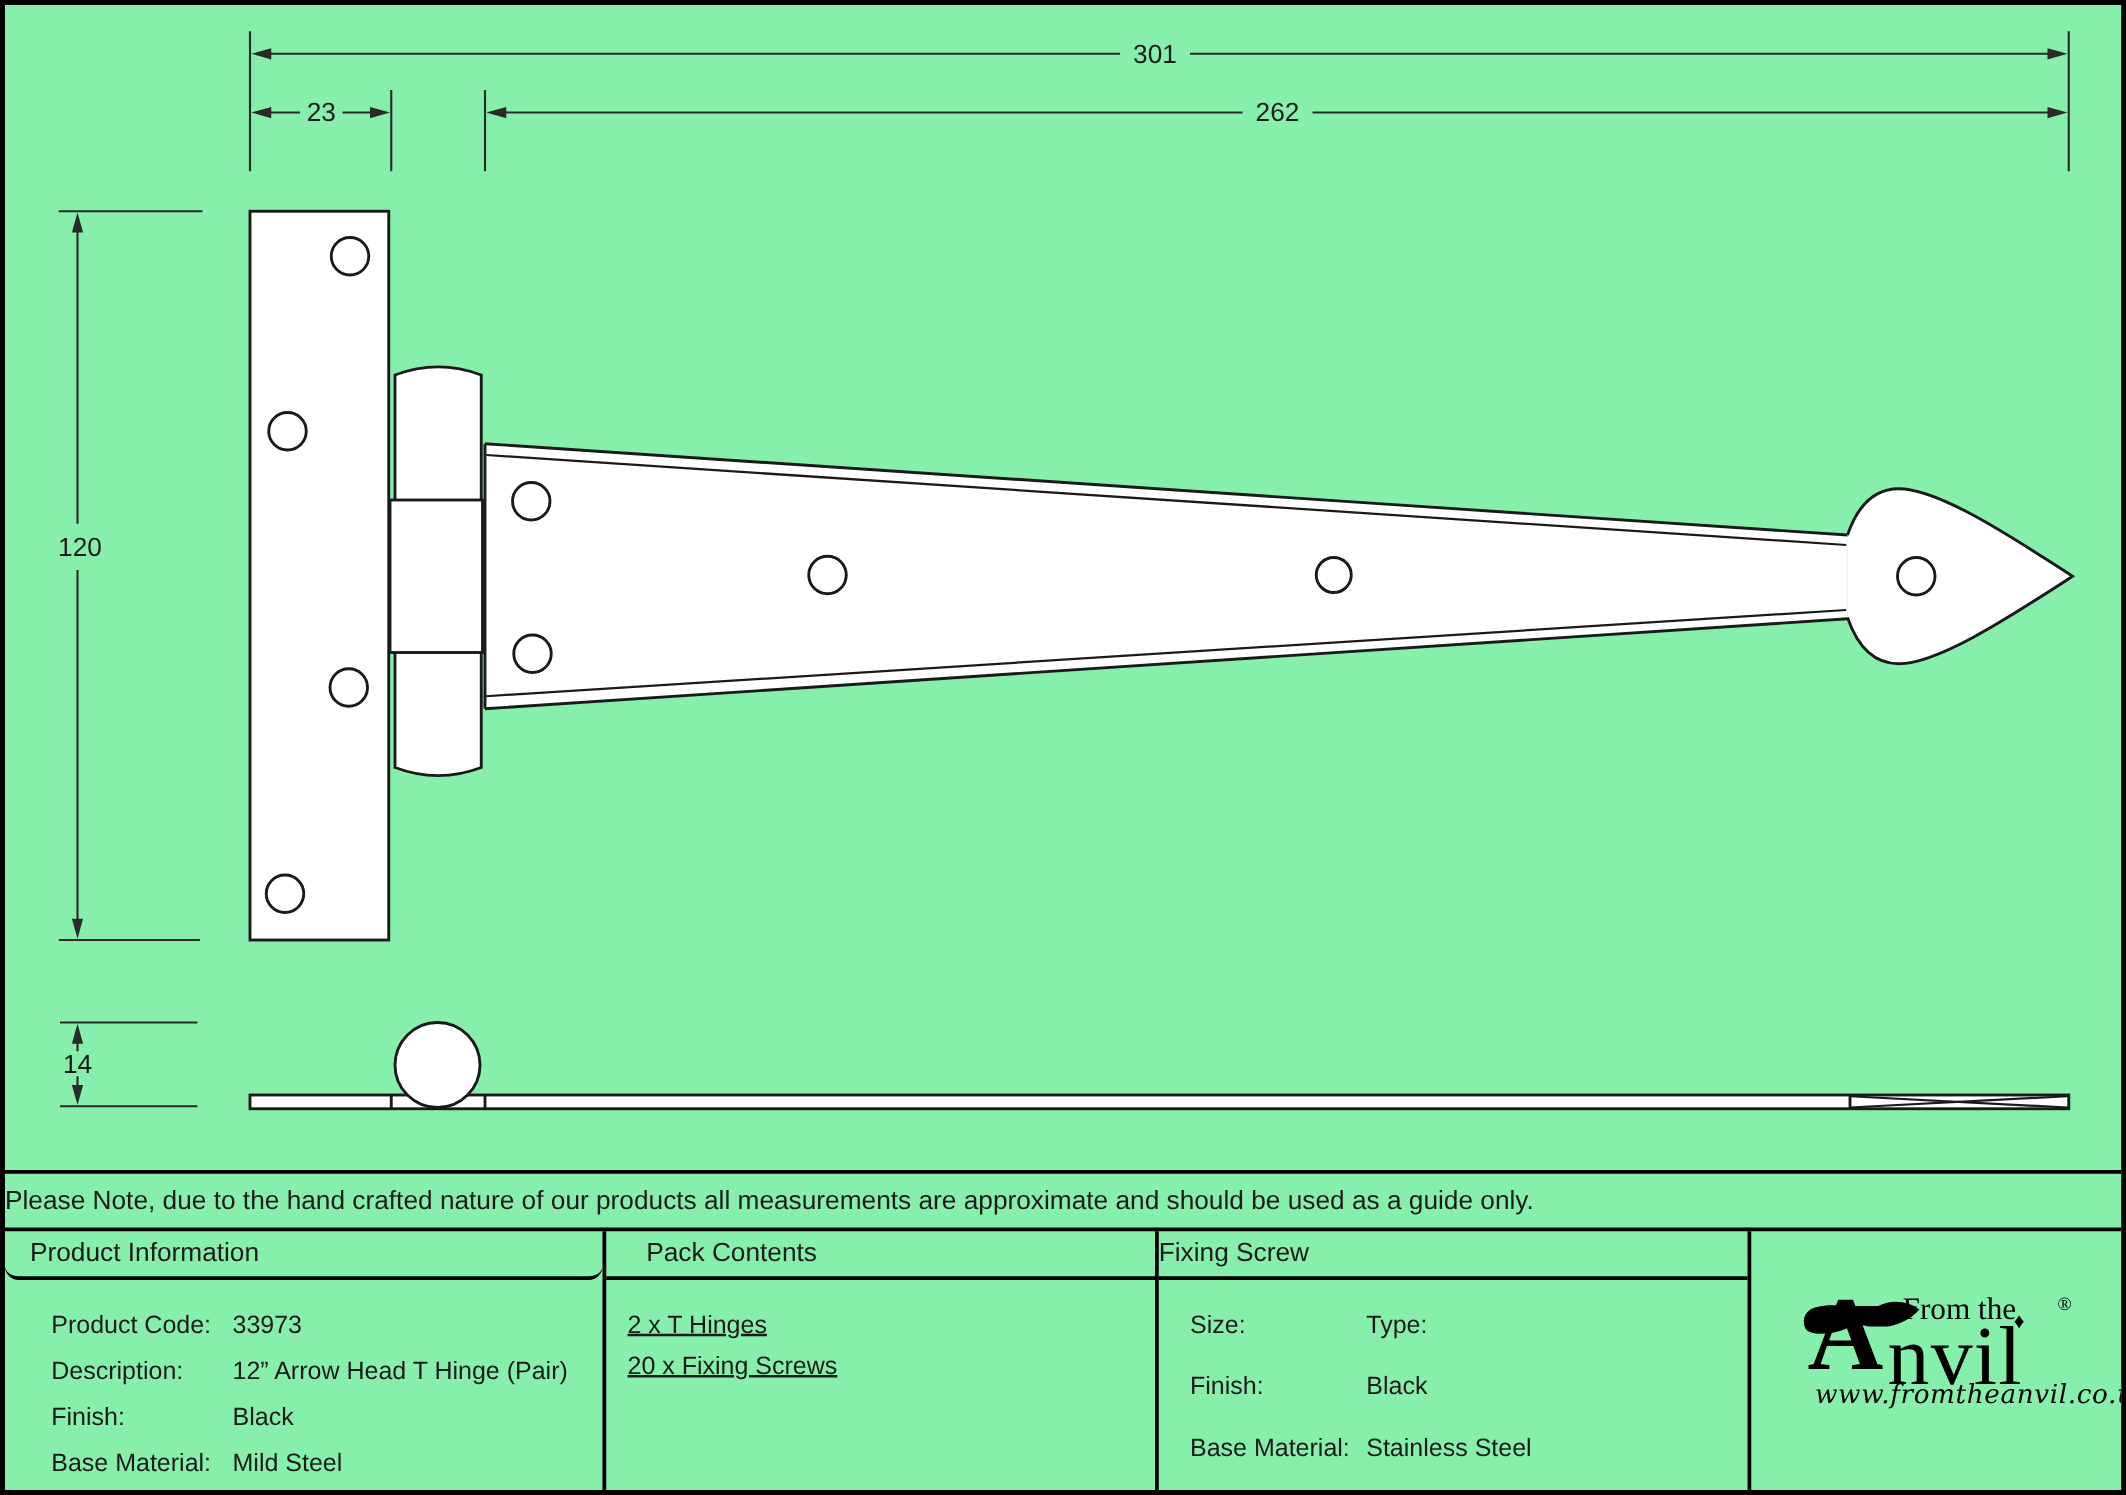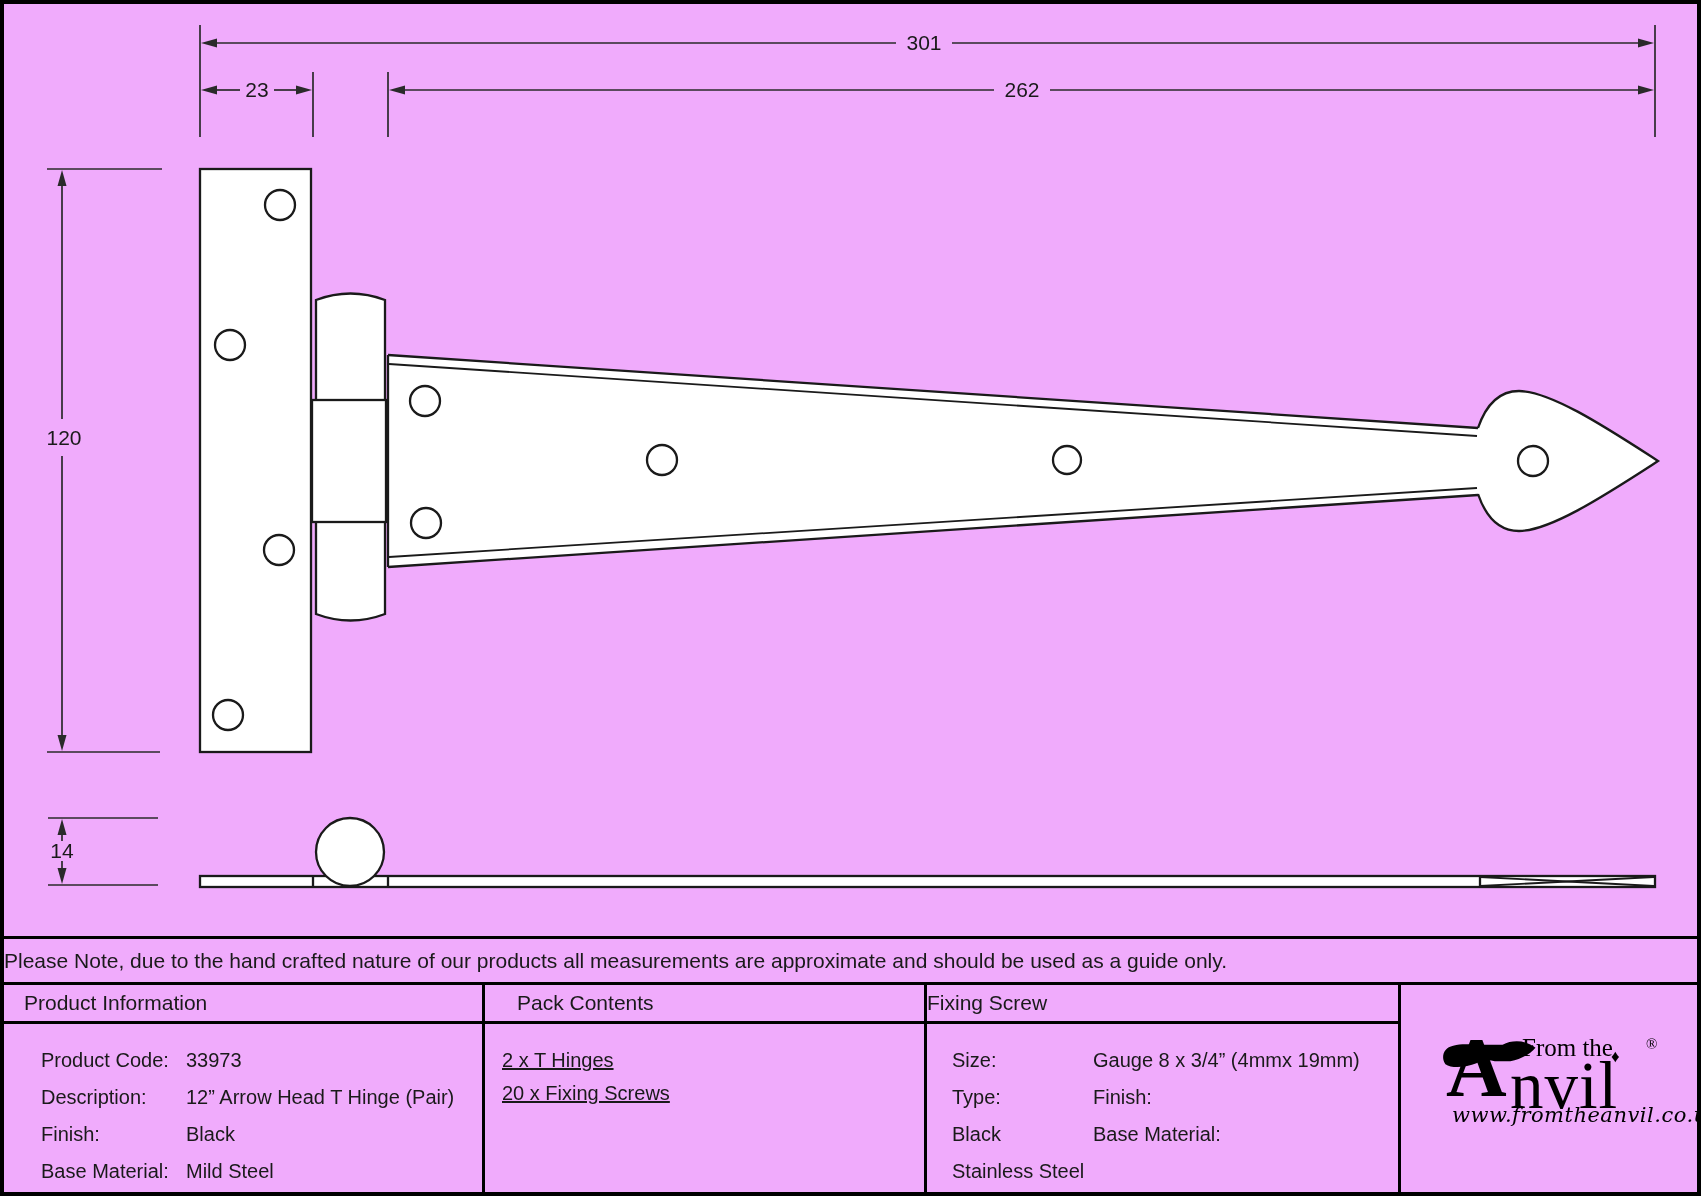--- a/index.html
+++ b/index.html
@@ -1,17 +1,17 @@
 <!DOCTYPE html>
 <html><head>
 <meta charset="utf-8">
 <style>
   html,body { margin:0; padding:0; background:#888; }
   .sheet {
-    position:relative; width:1701px; height:1196px; background:#f0abfc;
+    position:relative; width:1701px; height:1196px; background:#86efac;
     border:4px solid #000; box-sizing:border-box; overflow:hidden;
     font-family:"Liberation Sans", sans-serif; color:#1a1a1a;
   }
   .drawing-area { position:absolute; top:0; left:0; width:1693px; height:932px; }
   .row-note {
     position:absolute; left:0; top:932px; width:1693px; height:49px;
     border-top:3px solid #000; border-bottom:3px solid #000; box-sizing:border-box;
     display:flex; align-items:center; font-size:21px;
   }
   .table-area {
@@ -20,21 +20,21 @@
   }
   .tcol { box-sizing:border-box; border-right:3px solid #000; display:flex; flex-direction:column; }
   .tcol.c1 { width:481px; }
   .tcol.c2 { width:442px; }
   .tcol.c3 { width:474px; }
   .tcol.c4 { width:296px; border-right:none; }
   .thead {
     height:39px; box-sizing:border-box; border-bottom:3px solid #000;
     display:flex; align-items:center; font-size:21px;
   }
-  .c1 .thead { padding-left:20px; }
+  .c1 .thead { padding-left:20px;border-radius:11px; }
   .c2 .thead { padding-left:32px; }
   .c3 .thead { padding-left:0; }
   .tbody { flex:1; font-size:20px; line-height:33px; }
   .kv { display:grid; padding-top:20px; }
   .c1 .kv { grid-template-columns:145px 1fr; padding-left:37px; }
   .c3 .kv { grid-template-columns:141px 1fr; padding-left:25px; }
   .list { padding-top:20px; padding-left:17px;text-decoration:underline; }
   .kv span, .list div { white-space:nowrap; }
   
   .logo { position:relative; width:230px; height:104px; margin:48px 0 0 43px; }
@@ -166,21 +166,20 @@
       <div class="tbody list">
         <div>2 x T Hinges</div>
         <div>20 x Fixing Screws</div>
       </div>
     </div>
 
     <div class="tcol c3">
       <div class="thead">Fixing Screw</div>
       <div class="tbody kv">
         <span>Size:</span>
-        <span>Gauge 8 x 3/4” (4mmx 19mm)</span>
         <span>Type:</span>
         <span>Finish:</span>
         <span>Black</span>
         <span>Base Material:</span>
         <span>Stainless Steel</span>
       </div>
     </div>
 
     <div class="tcol c4">
       <div class="logo">

